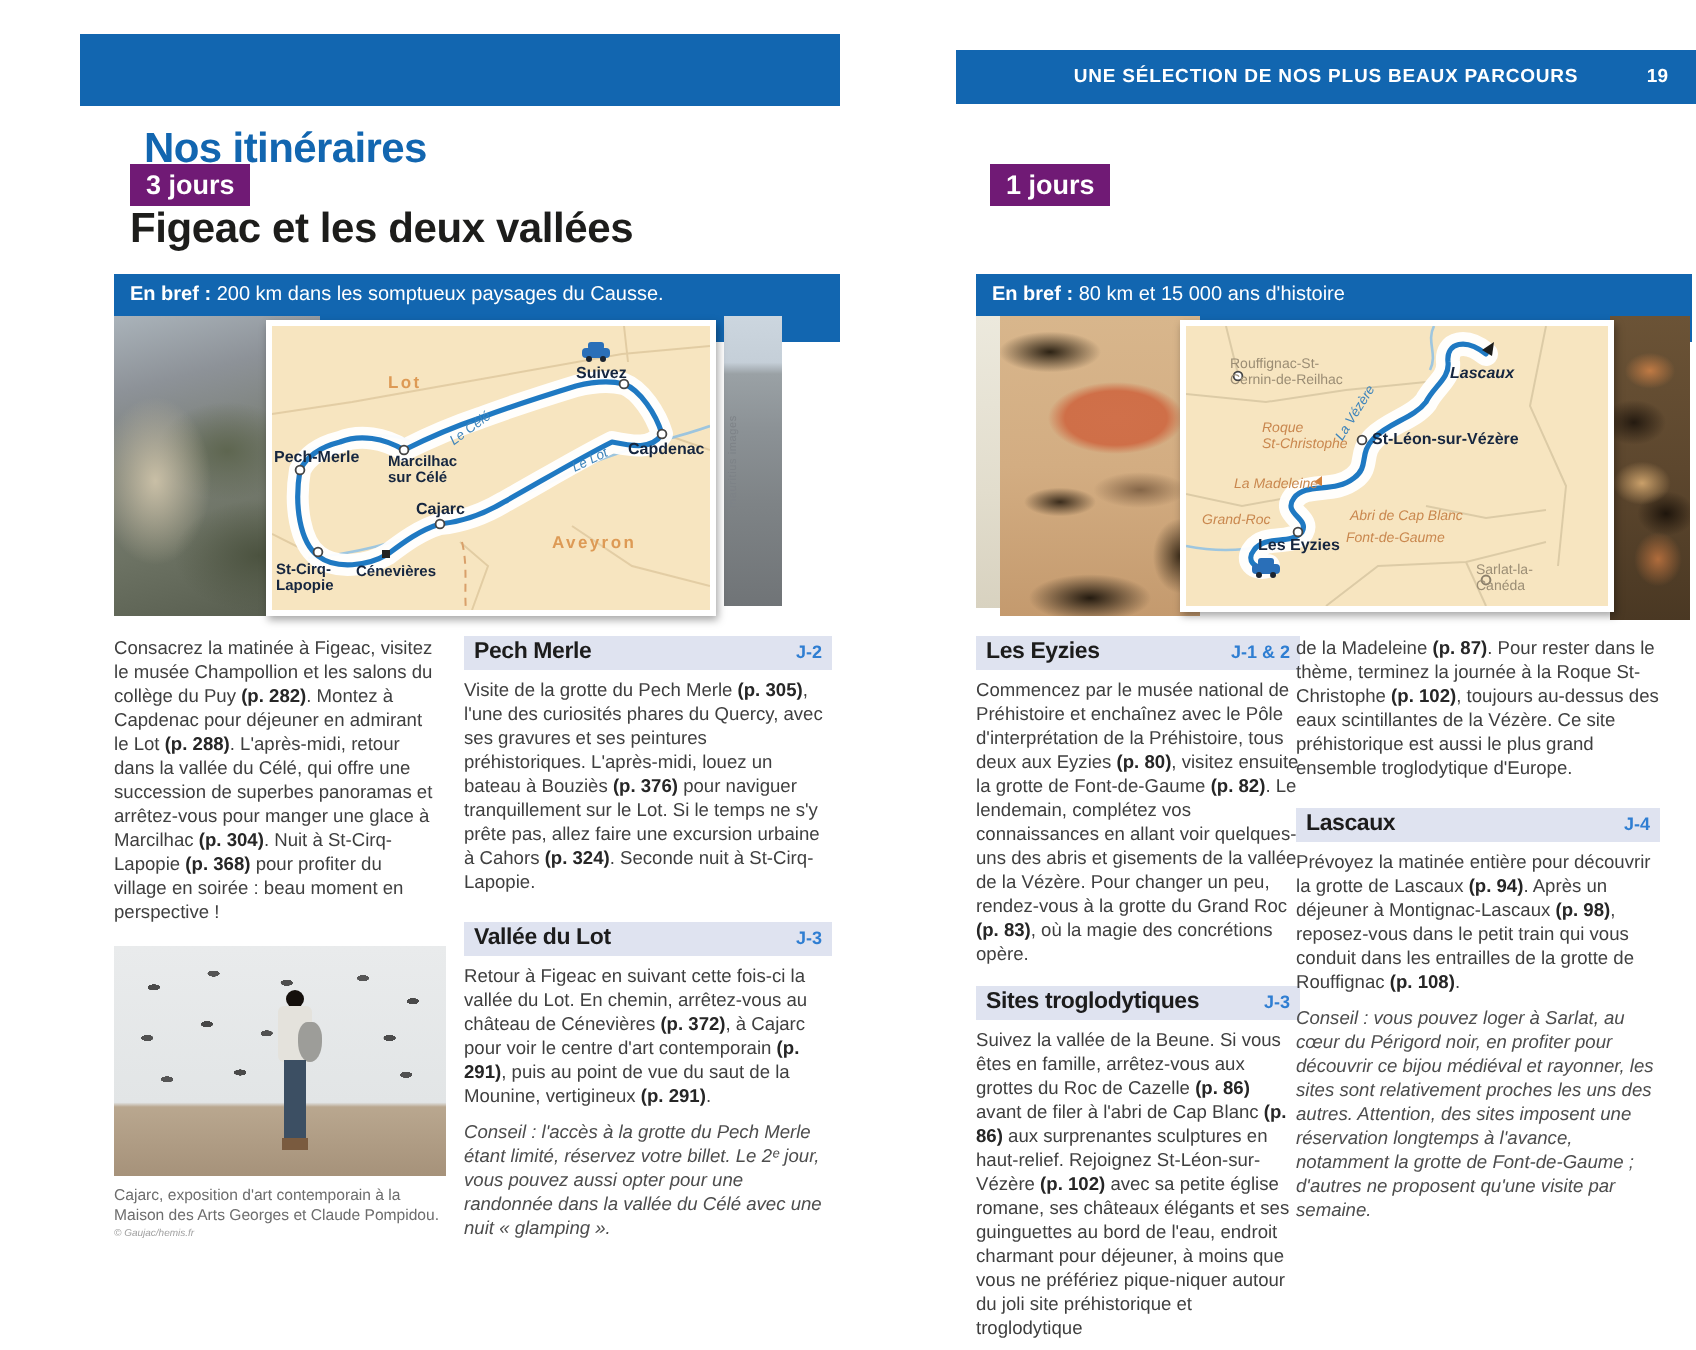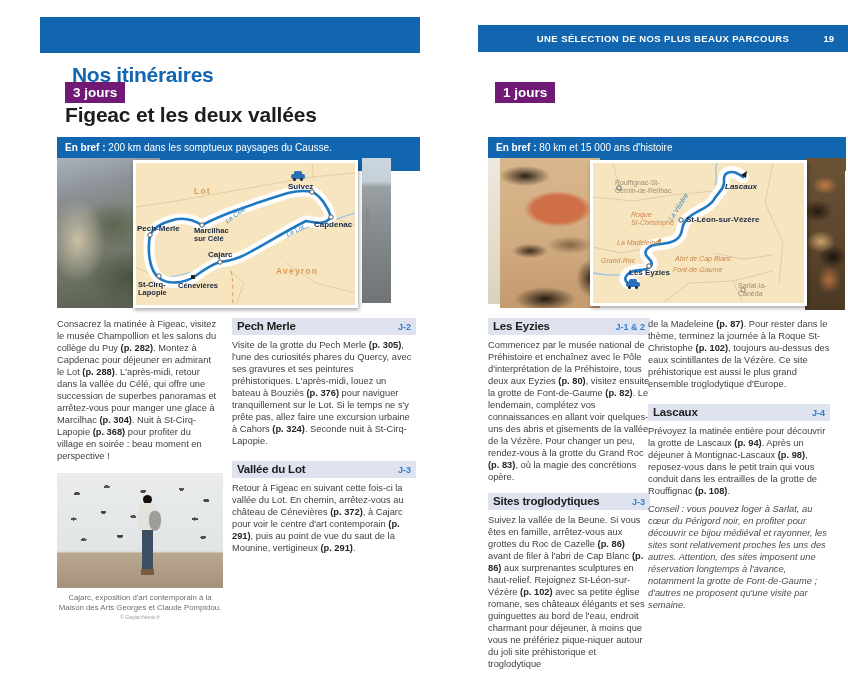--- a/index.html
+++ b/index.html
@@ -91,21 +91,21 @@
     radial-gradient(5px 2.5px at 83% 40%,#4c4c4c 60%,transparent 62%),
     radial-gradient(5px 2.5px at 16% 58%,#555 60%,transparent 62%),
     radial-gradient(5px 2.5px at 38% 55%,#494949 60%,transparent 62%),
     radial-gradient(5px 2.5px at 88% 56%,#505050 60%,transparent 62%);}
   .person{position:absolute;left:78px;top:22px;width:26px;height:88px;}
   .person .head{position:absolute;left:8px;top:0;width:9px;height:9px;border-radius:50%;background:#15100c;}
   .person .torso{position:absolute;left:4px;top:8px;width:17px;height:28px;border-radius:3px;background:#e4e2dc;}
   .person .legs{position:absolute;left:7px;top:35px;width:11px;height:40px;background:#3c4f63;}
   .person .feet{position:absolute;left:6px;top:74px;width:13px;height:6px;background:#7a5b3f;}
   .person .bag{position:absolute;left:14px;top:16px;width:12px;height:20px;border-radius:40% 40% 50% 50%;background:#9d9d99;}
-  .caption{width:166px;text-align:center;font-size:7.8px;line-height:9.5px;color:#6d6d6d;margin-top:5px;}
+  .caption{width:166px;font-size:7.8px;line-height:9.5px;color:#6d6d6d;margin-top:5px;}
   .caption .credit{display:block;font-size:5px;font-style:italic;color:#a0a0a0;margin-top:1px;}
 </style>
 </head>
 <body>
 
 <div class="page" id="left-page">
 
   <div class="banner">
     <div class="banner-box">Nos itinéraires</div>
   </div>
@@ -205,20 +205,21 @@
         <span class="sec-day">J-2</span>
       </div>
       <p class="body"><span>Visite de la grotte du Pech Merle </span><span class="b">(p. 305)</span><span>, l'une des curiosités phares du Quercy, avec ses gravures et ses peintures préhistoriques. L'après-midi, louez un bateau à Bouziès </span><span class="b">(p. 376)</span><span> pour naviguer tranquillement sur le Lot. Si le temps ne s'y prête pas, allez faire une excursion urbaine à Cahors </span><span class="b">(p. 324)</span><span>. Seconde nuit à St-Cirq-Lapopie.</span></p>
     </div>
     <div class="section" style="margin-top:14px;">
       <div class="sec-head">
         <span class="sec-title">Vallée du Lot</span>
         <span class="sec-day">J-3</span>
       </div>
       <p class="body"><span>Retour à Figeac en suivant cette fois-ci la vallée du Lot. En chemin, arrêtez-vous au château de Cénevières </span><span class="b">(p. 372)</span><span>, à Cajarc pour voir le centre d'art contemporain </span><span class="b">(p. 291)</span><span>, puis au point de vue du saut de la Mounine, vertigineux </span><span class="b">(p. 291)</span><span>.</span></p>
+      <p class="conseil">Conseil : l'accès à la grotte du Pech Merle étant limité, réservez votre billet. Le 2ᵉ jour, vous pouvez aussi opter pour une randonnée dans la vallée du Célé avec une nuit « glamping ».</p>
     </div>
   </div>
 </div>
 
 <div class="page" id="right-page">
 
   <div class="top-bar">
     <span class="top-bar-text">UNE SÉLECTION DE NOS PLUS BEAUX PARCOURS</span>
     <span class="top-bar-num">19</span>
   </div>

